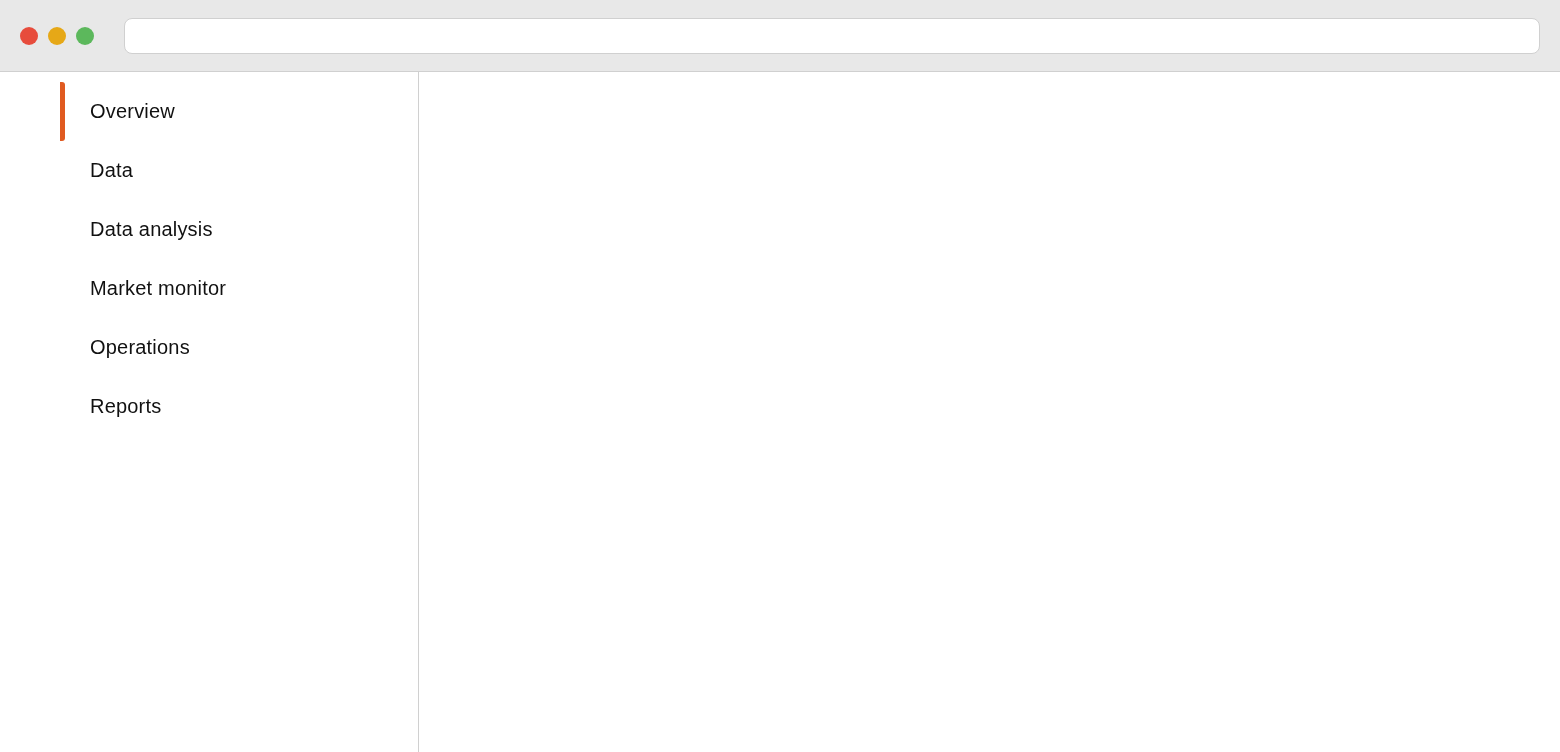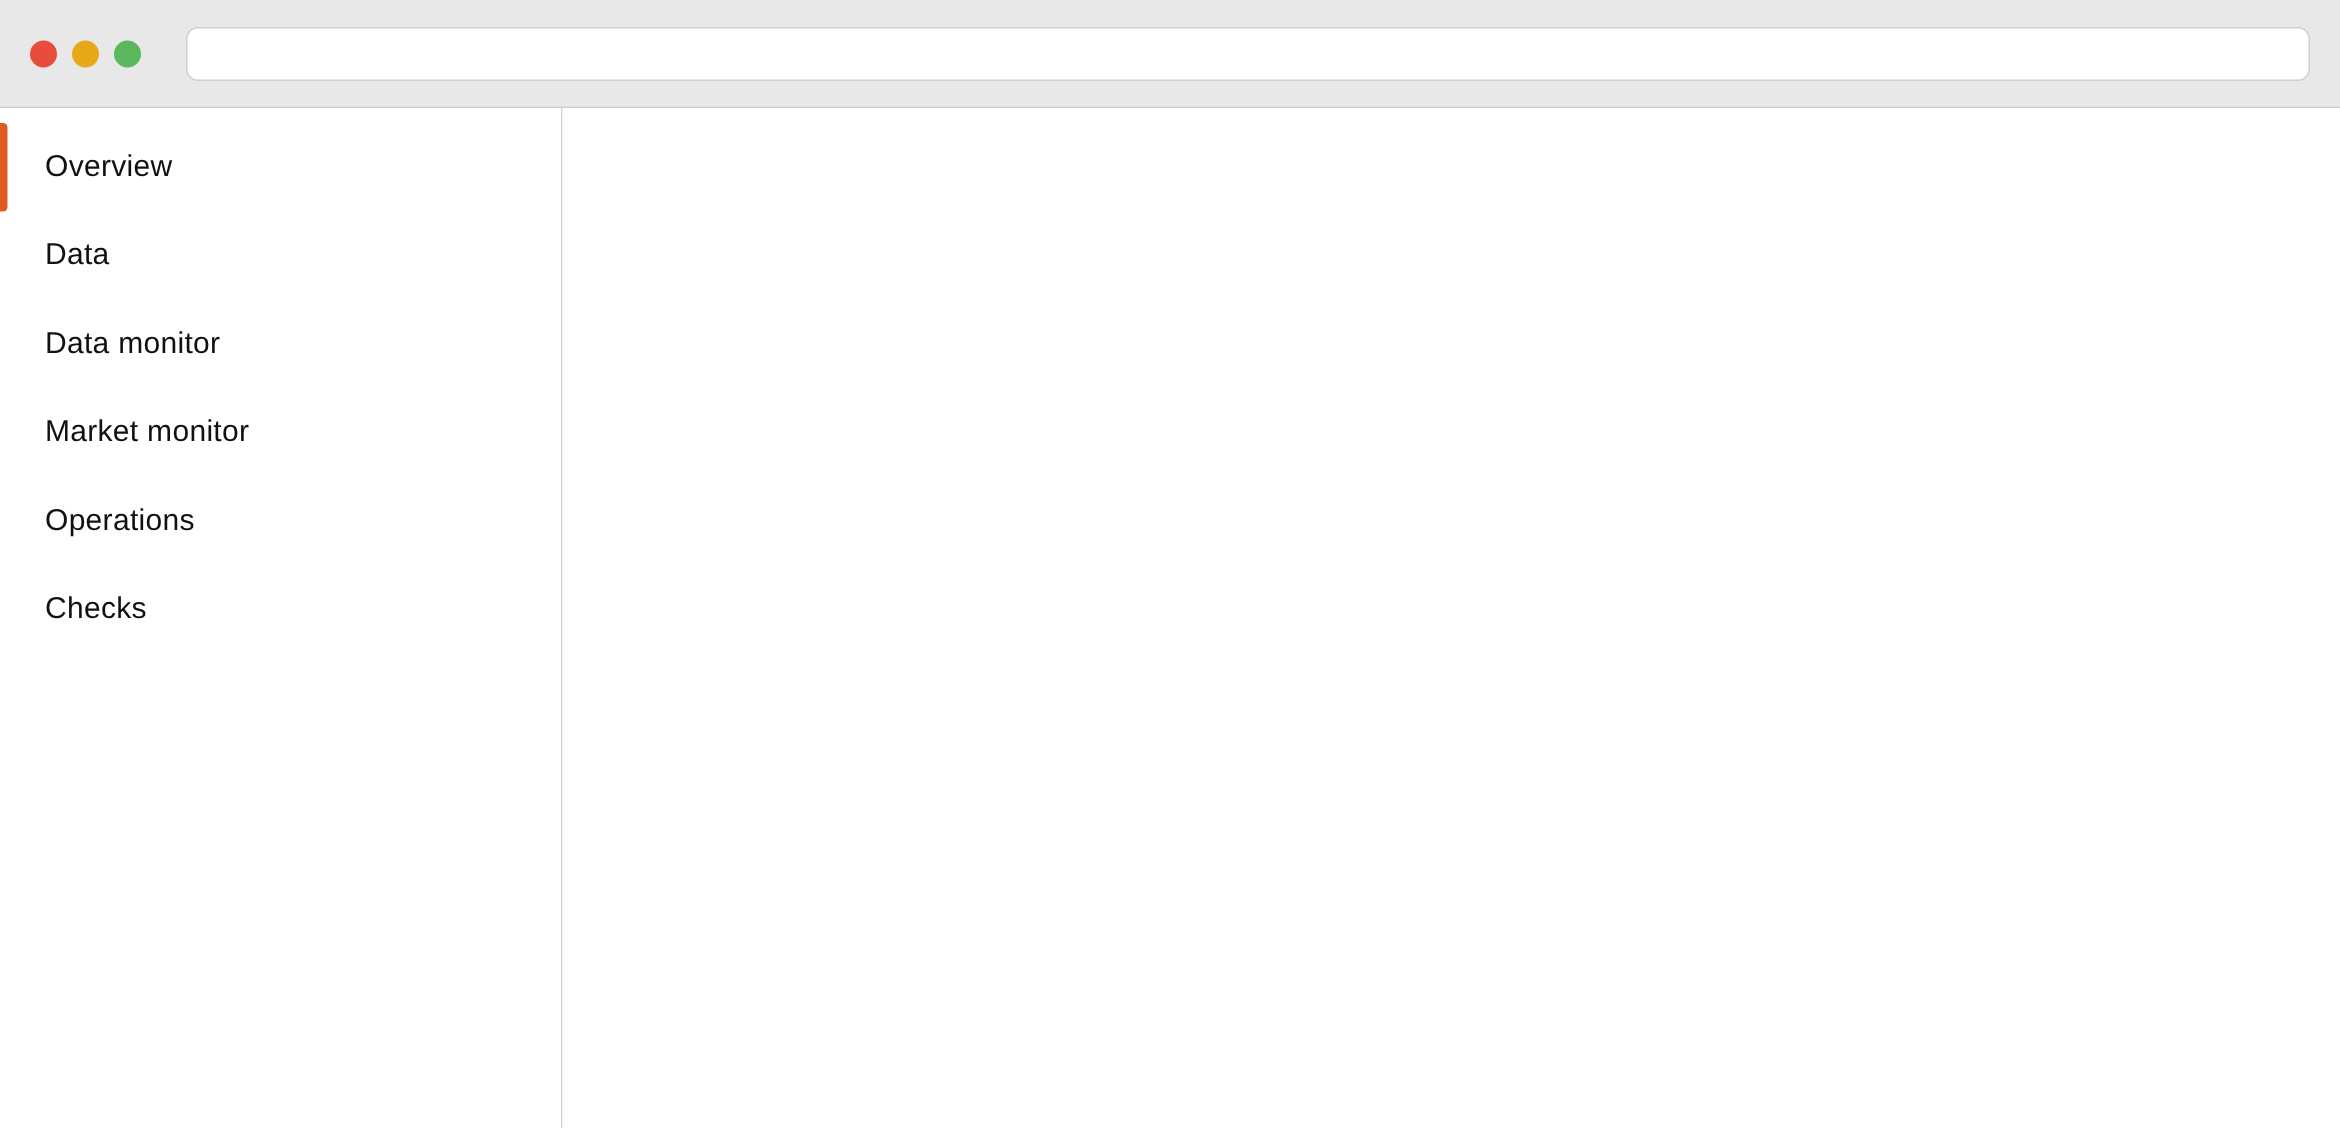--- a/index.html
+++ b/index.html
@@ -53,22 +53,23 @@
       height: calc(752px - 72px);
       background: #ffffff;
     }
 
     
     .sidebar {
       width: 375px;
       min-width: 375px;
       background: #ffffff;
       border-right: 1px solid #d0d0d0;
-      padding: 10px 0;
+      padding: 10px 16px;
       overflow-y: auto;
+      margin-left: 44px;
     }
 
     .sidebar-item {
       display: flex;
       align-items: center;
       padding: 18px 30px;
       cursor: pointer;
       position: relative;
       font-size: 20px;
       font-weight: 400;
@@ -106,28 +107,28 @@
 <div class="browser-content">
 
   <nav class="sidebar">
     <div class="sidebar-item active">
       <span>Overview</span>
     </div>
     <div class="sidebar-item">
       <span>Data</span>
     </div>
     <div class="sidebar-item">
-      <span>Data monitor</span>
+      <span>Data analysis</span>
     </div>
     <div class="sidebar-item">
       <span>Market monitor</span>
     </div>
     <div class="sidebar-item">
       <span>Operations</span>
     </div>
     <div class="sidebar-item">
-      <span>Checks</span>
+      <span>Reports</span>
     </div>
   </nav>
 
   <main class="main-panel"></main>
 
 </div>
 
 </body></html>

